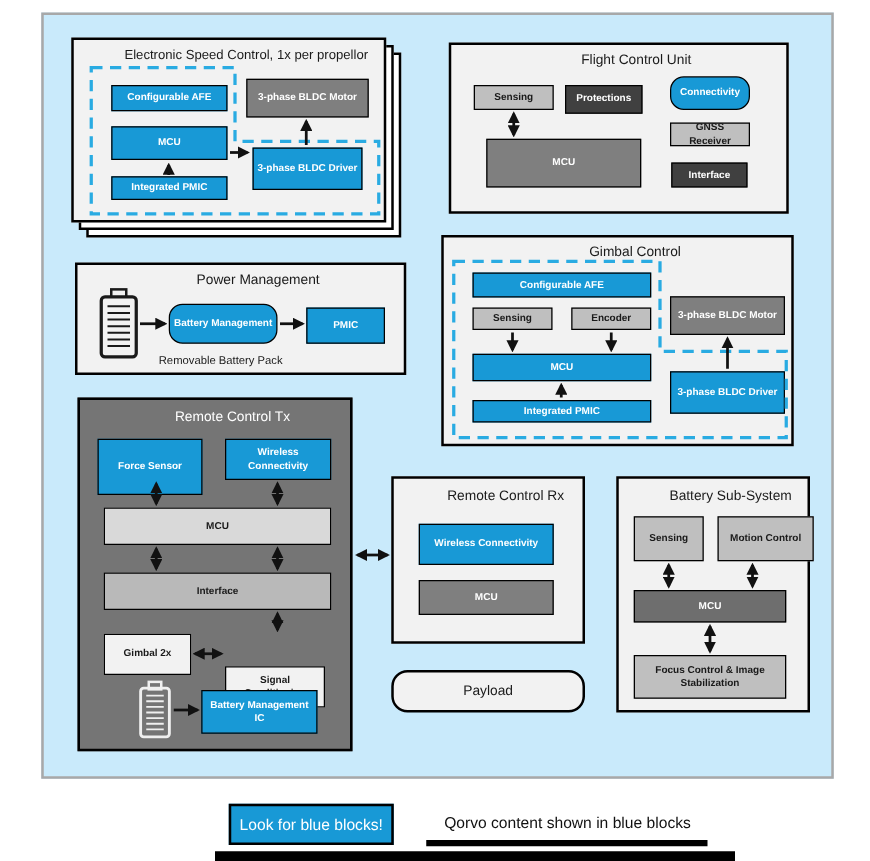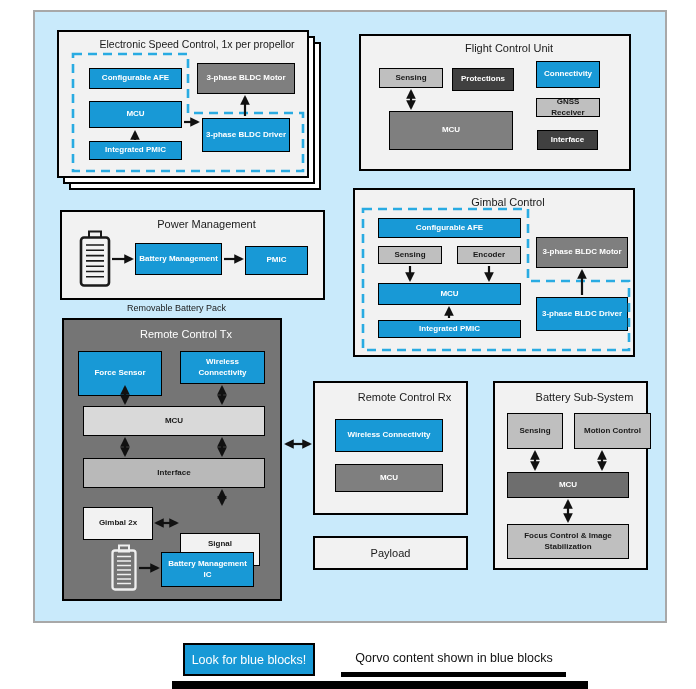--- a/index.html
+++ b/index.html
@@ -45,23 +45,23 @@
   .blue{background:var(--qorvo-blue);color:#ffffff;}
   .lgray{background:var(--light-gray);color:#1a1a1a;}
   .mgray{background:var(--mid-gray);color:#ffffff;}
   .dgray{background:var(--dark-gray);color:#ffffff;}
   .whiteblk{background:var(--box-bg);color:#1a1a1a;}
   .txbox{background:var(--tx-bg);}
   .txbox .obox-title{color:#ffffff;}
   .txmcu{background:var(--tx-mcu);color:#1a1a1a;}
   .txint{background:var(--tx-interface);color:#1a1a1a;}
   .cammcu{background:var(--cam-mcu);color:#ffffff;}
-  .payload-center{display:flex;align-items:center;justify-content:center;font-size:11px;color:#1a1a1a;}
+  .payload-center{display:flex;align-items:center;justify-content:center;font-size:11px;color:#1a1a1a;border-radius:13px;}
   .caption{
-    position:absolute;font-size:9px;color:#1a1a1a;z-index:3;white-space:nowrap;margin-top:20px;
+    position:absolute;font-size:9px;color:#1a1a1a;z-index:3;white-space:nowrap;
   }
   .batt{position:absolute;z-index:3;}
   #overlay{position:absolute;left:0;top:0;z-index:4;pointer-events:none;}
   .legend-badge{
     position:absolute;left:183px;top:643px;width:132px;height:33px;
     background:var(--qorvo-blue);border:2px solid #000;box-sizing:border-box;
     display:flex;align-items:center;justify-content:center;
     color:#ffffff;font-size:12.5px;z-index:5;
   }
   .legend-caption{
@@ -85,21 +85,21 @@
 <div class="blk blue" style="left:89px;top:101px;width:93px;height:27px;">MCU</div>
 <div class="blk blue" style="left:89px;top:141px;width:93px;height:19px;">Integrated PMIC</div>
 <div class="blk mgray" style="left:197px;top:63px;width:98px;height:31px;">3-phase BLDC Motor</div>
 <div class="blk blue" style="left:202px;top:118px;width:88px;height:34px;">3-phase BLDC Driver</div>
 
 <div class="obox" style="left:359px;top:34px;width:272px;height:137px;">
   <div class="obox-title">Flight Control Unit</div>
 </div>
 <div class="blk lgray" style="left:379px;top:68px;width:64px;height:20px;">Sensing</div>
 <div class="blk dgray" style="left:452px;top:68px;width:62px;height:23px;">Protections</div>
-<div class="blk blue" style="left:536px;top:61px;width:64px;height:27px;">Connectivity</div>
+<div class="blk blue" style="left:536px;top:61px;width:64px;height:27px;border-radius:11px;">Connectivity</div>
 <div class="blk lgray" style="left:536px;top:98px;width:64px;height:19px;">GNSS Receiver</div>
 <div class="blk dgray" style="left:537px;top:130px;width:61px;height:20px;">Interface</div>
 <div class="blk mgray" style="left:389px;top:111px;width:124px;height:39px;">MCU</div>
 
 <div class="obox" style="left:353px;top:188px;width:282px;height:169px;">
   <div class="obox-title">Gimbal Control</div>
 </div>
 <div class="blk blue" style="left:378px;top:218px;width:143px;height:20px;">Configurable AFE</div>
 <div class="blk lgray" style="left:378px;top:246px;width:64px;height:18px;">Sensing</div>
 <div class="blk lgray" style="left:457px;top:246px;width:64px;height:18px;">Encoder</div>
@@ -109,21 +109,21 @@
 <div class="blk blue" style="left:536px;top:297px;width:92px;height:34px;">3-phase BLDC Driver</div>
 
 <div class="obox" style="left:60px;top:210px;width:265px;height:90px;">
   <div class="obox-title">Power Management</div>
 </div>
 <svg class="batt" style="left:78px;top:230px;" width="34" height="58" viewBox="0 0 34 58">
   <rect x="11" y="1.5" width="12" height="7" fill="#f2f2f2" stroke="#1a1a1a" stroke-width="2"></rect>
   <rect x="3" y="7.5" width="28" height="48" rx="3" fill="#f2f2f2" stroke="#1a1a1a" stroke-width="2.6"></rect>
   <path d="M8 15H26 M8 20.3H26 M8 25.6H26 M8 30.9H26 M8 36.2H26 M8 41.5H26 M8 46.8H26" stroke="#1a1a1a" stroke-width="1.6"></path>
 </svg>
-<div class="blk blue" style="left:135px;top:243px;width:87px;height:32px;">Battery Management</div>
+<div class="blk blue" style="left:135px;top:243px;width:87px;height:32px;border-radius:11px;">Battery Management</div>
 <div class="blk blue" style="left:245px;top:246px;width:63px;height:29px;">PMIC</div>
 <div class="caption" style="left:127px;top:283px;">Removable Battery Pack</div>
 
 <div class="obox txbox" style="left:62px;top:318px;width:220px;height:283px;">
   <div class="obox-title" style="top:8px;">Remote Control Tx</div>
 </div>
 <div class="blk blue" style="left:78px;top:351px;width:84px;height:45px;">Force Sensor</div>
 <div class="blk blue" style="left:180px;top:351px;width:85px;height:33px;">Wireless Connectivity</div>
 <div class="blk txmcu" style="left:83px;top:406px;width:182px;height:30px;">MCU</div>
 <div class="blk txint" style="left:83px;top:458px;width:182px;height:30px;">Interface</div>

